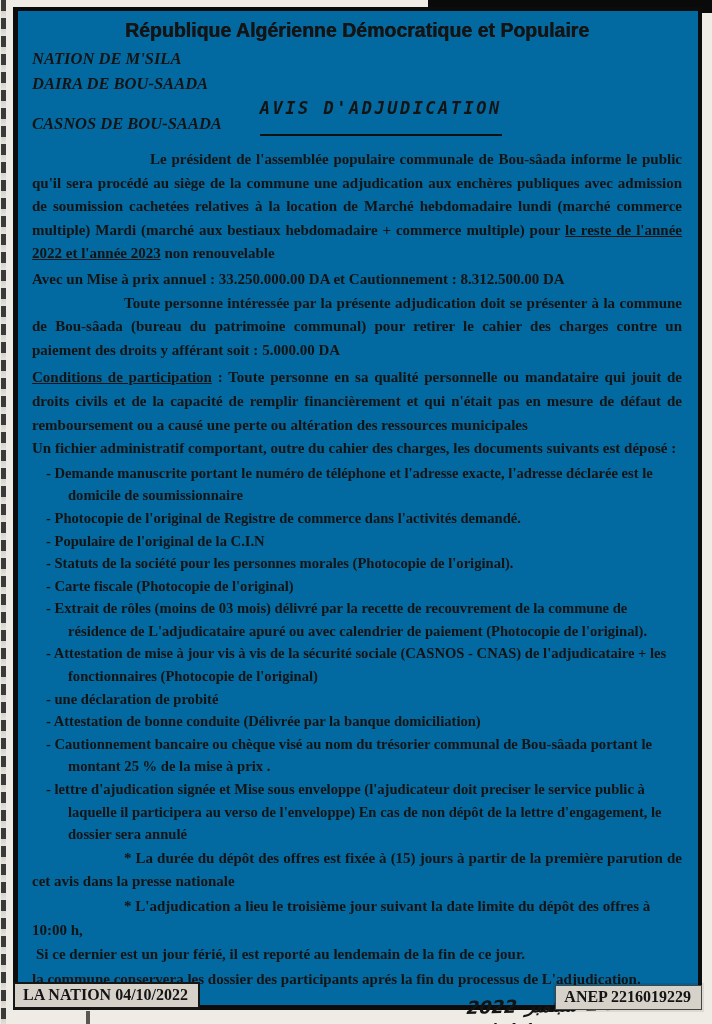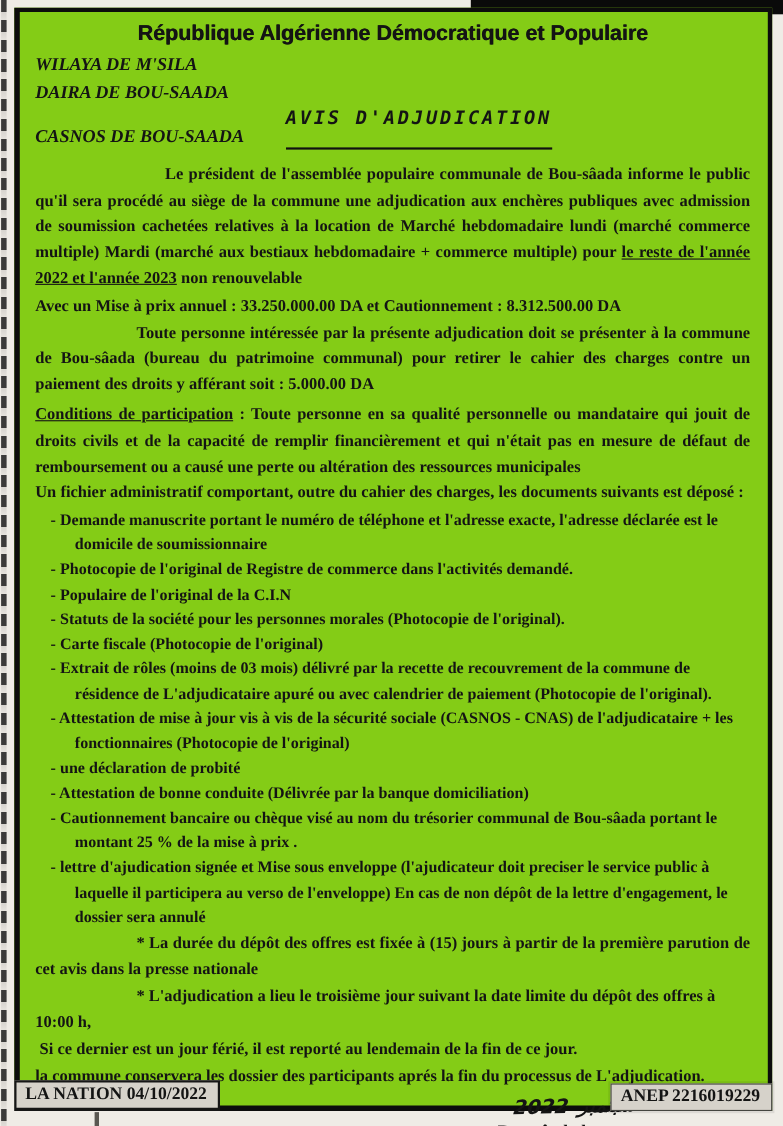--- a/index.html
+++ b/index.html
@@ -19,21 +19,21 @@
     opacity:.85;
   }
   .top-bar-a{position:absolute;top:0;left:428px;width:284px;height:8px;background:#0a0a0a;}
   .top-bar-b{position:absolute;top:0;left:556px;width:156px;height:13px;background:#0a0a0a;}
   .bottom-mark{position:absolute;left:86px;bottom:0;width:4px;height:13px;background:#5a5751;}
 
   .frame{
     position:absolute;left:13px;top:7px;width:689px;height:1003px;
     box-sizing:border-box;
     border:4px solid #0c0c0c;border-left-width:5px;border-bottom-width:5px;
-    background:#84cc16;
+    background:#0369a1;
     padding:6px 16px 0 14px;
   }
 
   .republic{
     text-align:center;
     font-family:"Liberation Sans", sans-serif;
     font-weight:700;font-size:19.5px;
     text-shadow:.5px 0 0 currentColor;
     margin:2px 0 4px 0;
   }
@@ -97,21 +97,21 @@
   <div class="left-edge"></div>
   <div class="top-bar-a"></div>
   <div class="top-bar-b"></div>
   <div class="bottom-mark"></div>
 
   <div class="frame">
 
     <div class="republic">République Algérienne Démocratique et Populaire</div>
 
     <div class="admin">
-      <div>WILAYA DE M'SILA</div>
+      <div>NATION DE M'SILA</div>
       <div>DAIRA DE BOU-SAADA</div>
       <div class="commune-row">
         <span class="commune">CASNOS DE BOU-SAADA</span>
         <span class="avis">AVIS D'ADJUDICATION</span>
       </div>
     </div>
 
     <p class="intro just ind120"><span>Le président de l'assemblée populaire communale de Bou-sâada informe le public qu'il sera procédé au siège de la commune une adjudication aux enchères publiques avec admission de soumission cachetées relatives à la location de Marché hebdomadaire lundi (marché commerce multiple) Mardi (marché aux bestiaux hebdomadaire + commerce multiple) pour </span><span class="u">le reste de l'année 2022 et l'année 2023</span><span> non renouvelable</span></p>
 
     <p class="price"><span>Avec un Mise à prix annuel : </span><span class="amt">33.250.000.00 DA</span><span>  et  Cautionnement :  </span><span class="amt">8.312.500.00 DA</span></p>

